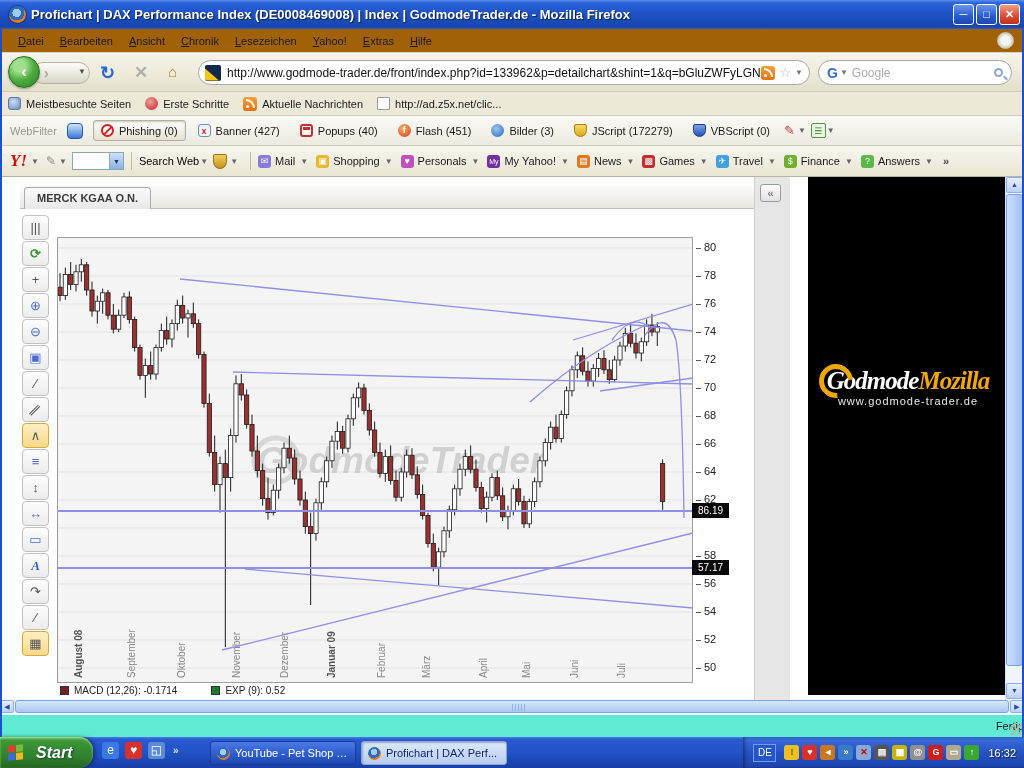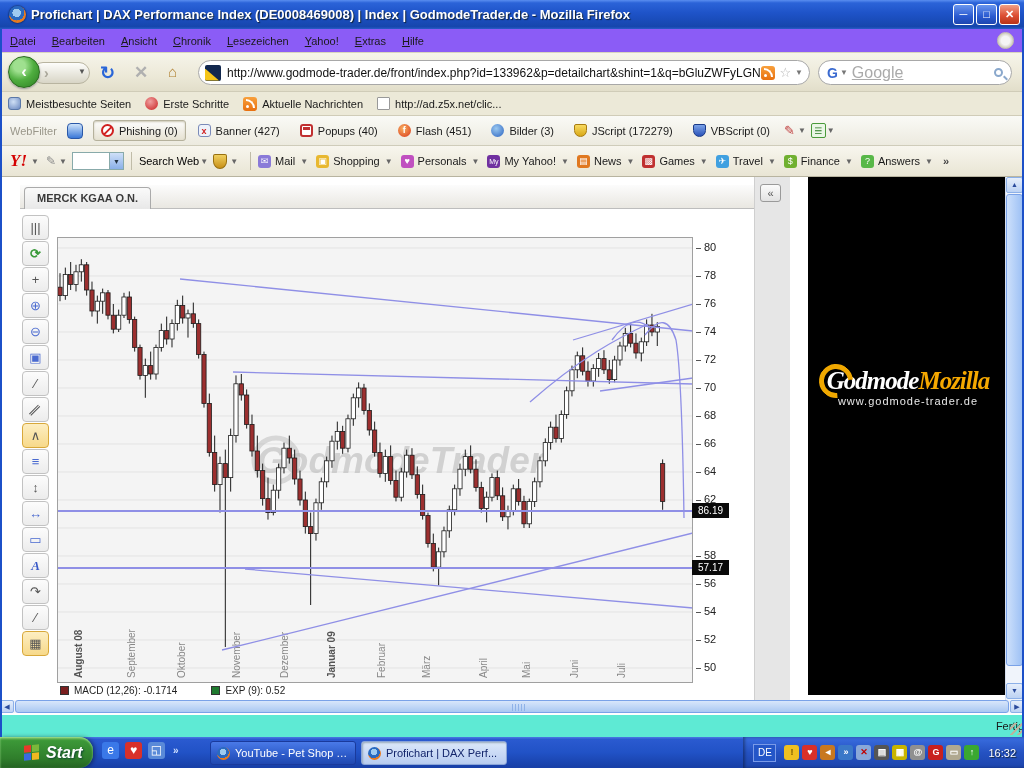--- a/index.html
+++ b/index.html
@@ -12,22 +12,22 @@
     color:#fff; display:flex; align-items:center; padding:0 4px; }
   #fx-icon { width:17px; height:17px; border-radius:50%; margin:0 5px;
     background:radial-gradient(circle at 45% 40%, #9ecbf0 0 30%, #2a6abf 31% 55%, #e87a1e 56% 100%); box-shadow:0 0 2px #000; }
   #title-text { font-size:13px; font-weight:bold; text-shadow:1px 1px 1px #123; white-space:nowrap; }
   .winbtn { width:21px; height:21px; margin-left:2px; border:1px solid #fff; border-radius:3px; color:#fff;
     font-size:11px; line-height:18px; text-align:center; background:linear-gradient(180deg,#6a96ee,#2a5ad0 60%,#1e46b0); }
   .winbtn.close { background:linear-gradient(180deg,#f0a086,#dd4f34 55%,#b83318); font-weight:bold; }
   #winbtns { position:absolute; right:4px; top:4px; display:flex; }
 
   
-  #menubar { position:absolute; left:2px; top:29px; width:1020px; height:24px; background:#8b5cf6;
-    border-bottom:1px solid #d8d4c0; display:flex; align-items:center; }
+  #menubar { position:absolute; left:2px; top:29px; width:1020px; height:24px; background:#a16207;
+    border-bottom:1px solid #d8d4c0; display:flex; align-items:center; padding-left:8px; }
   .menu-item { padding:3px 8px; color:#1a1a1a; }
   .menu-item::first-letter { text-decoration:underline; }
   #throbber { position:absolute; right:8px; top:3px; width:17px; height:17px; border-radius:50%;
     background:radial-gradient(circle,#f5f5f5 40%,#d0cec2 70%,#bdbaa8 100%); border:1px solid #c8c4b0; }
 
   
   #navbar { position:absolute; left:2px; top:53px; width:1020px; height:39px;
     background:linear-gradient(180deg,#f6f4ea,#ece9d8 60%,#e2deca); border-bottom:1px solid #d0ccb8; }
   #nav-capsule { position:absolute; left:30px; top:9px; width:58px; height:22px; border:1px solid #b8b4a0;
     border-radius:11px; background:linear-gradient(180deg,#fdfdfb,#d8d5c6); }
@@ -48,21 +48,21 @@
   .rss-ico { width:14px; height:14px; border-radius:3px; background:linear-gradient(180deg,#f8a03c,#e87010); position:relative; flex:0 0 14px; }
   .rss-ico::before { content:""; position:absolute; left:3px; bottom:3px; width:3px; height:3px; background:#fff; border-radius:50%; }
   .rss-ico::after { content:""; position:absolute; left:3px; bottom:3px; width:7px; height:7px;
     border-top:2px solid #fff; border-right:2px solid #fff; border-radius:0 100% 0 0; }
   #star-icon { color:#b5b5b5; font-size:13px; margin:0 4px; }
   #url-caret { font-size:8px; color:#777; }
   #searchbox { position:absolute; left:816px; top:7px; width:194px; height:25px; background:#fff;
     border:1px solid #a8a8a8; border-radius:13px; display:flex; align-items:center; padding:0 8px; }
   #g-logo { font-weight:bold; color:#3a6ad0; font-size:14px; }
   #g-caret { font-size:8px; color:#777; margin:0 4px 0 2px; }
-  #search-placeholder { flex:1; color:#aaa; font-size:16px;text-decoration:underline; }
+  #search-placeholder { flex:1; color:#aaa; font-size:12px; }
   .mag { width:9px; height:9px; border:2px solid #8aa8cc; border-radius:50%; position:relative; }
   .mag::after { content:""; position:absolute; left:7px; top:7px; width:5px; height:2px; background:#8aa8cc; transform:rotate(45deg); }
 
   
   #bookmarksbar { position:absolute; left:2px; top:92px; width:1020px; height:24px; background:#ece9d8;
     border-bottom:1px solid #d0ccb8; display:flex; align-items:center; padding-left:6px; gap:14px; }
   .bm-item { display:flex; align-items:center; gap:5px; color:#1a1a1a; }
   .bm-ico { width:13px; height:13px; border-radius:3px; }
   .bm-ico.most-visited { background:radial-gradient(circle at 40% 35%,#cfe0f5,#6a88c0); border:1px solid #5a78a8; }
   .bm-ico.erste { background:radial-gradient(circle at 40% 35%,#f0a0a0,#c81e1e); border-radius:50%; }
@@ -159,21 +159,21 @@
   #statusbar { position:absolute; left:0; top:713px; width:1024px; height:24px; background:#5eead4;
     border-top:1px solid #fff; box-shadow:inset 0 1px 0 #fff; display:flex; align-items:center; padding-left:16px; color:#1a1a1a;justify-content:flex-end; }
   #resize-grip { position:absolute; right:2px; bottom:2px; width:12px; height:12px;
     background:repeating-linear-gradient(135deg,transparent 0 3px,#b8b49e 3px 5px); }
 
   
   #taskbar { position:absolute; left:0; top:737px; width:1024px; height:31px;
     background:linear-gradient(180deg,#4a7ae4 0%,#2a5ad0 8%,#2152c6 50%,#1840a8 95%); }
   #start-btn { position:absolute; left:0; top:0; height:31px; width:93px; border-radius:0 14px 14px 0;
     background:linear-gradient(180deg,#6fba58 0%,#3c9838 12%,#2f7d2b 70%,#246322 100%);
-    box-shadow:inset 0 1px 2px #9fe08f, 2px 0 4px rgba(0,0,0,.4); display:flex; align-items:center; gap:6px; padding-left:24px; }
+    box-shadow:inset 0 1px 2px #9fe08f, 2px 0 4px rgba(0,0,0,.4); display:flex; align-items:center; gap:12px; padding-left:8px; }
   #start-flag { width:16px; height:15px; display:grid; grid-template-columns:7px 7px; grid-template-rows:7px 7px; gap:1px; transform:skewY(-6deg); }
   #start-flag i:nth-child(1){background:#e83a2a;} #start-flag i:nth-child(2){background:#7ab83a;}
   #start-flag i:nth-child(3){background:#3a6ae0;} #start-flag i:nth-child(4){background:#f0b820;}
   #start-label { color:#fff; font-size:16px; font-weight:bold; font-style:italic; text-shadow:1px 1px 2px #143; }
   #quick-launch { position:absolute; left:102px; top:5px; display:flex; gap:6px; align-items:center; }
   .ql-ico { width:17px; height:17px; border-radius:3px; font-size:12px; line-height:17px; text-align:center; color:#fff; }
   #ql-overflow { color:#cfe0ff; font-weight:bold; font-size:10px; margin-left:2px; }
   #task-buttons { position:absolute; left:210px; top:4px; display:flex; gap:5px; }
   .task-btn { width:146px; height:24px; border-radius:3px; display:flex; align-items:center; gap:5px; padding:0 6px;
     background:linear-gradient(180deg,#4a7ae8,#2c5ac8 60%,#2048b0); border:1px solid #1a3a9c; color:#fff; }

